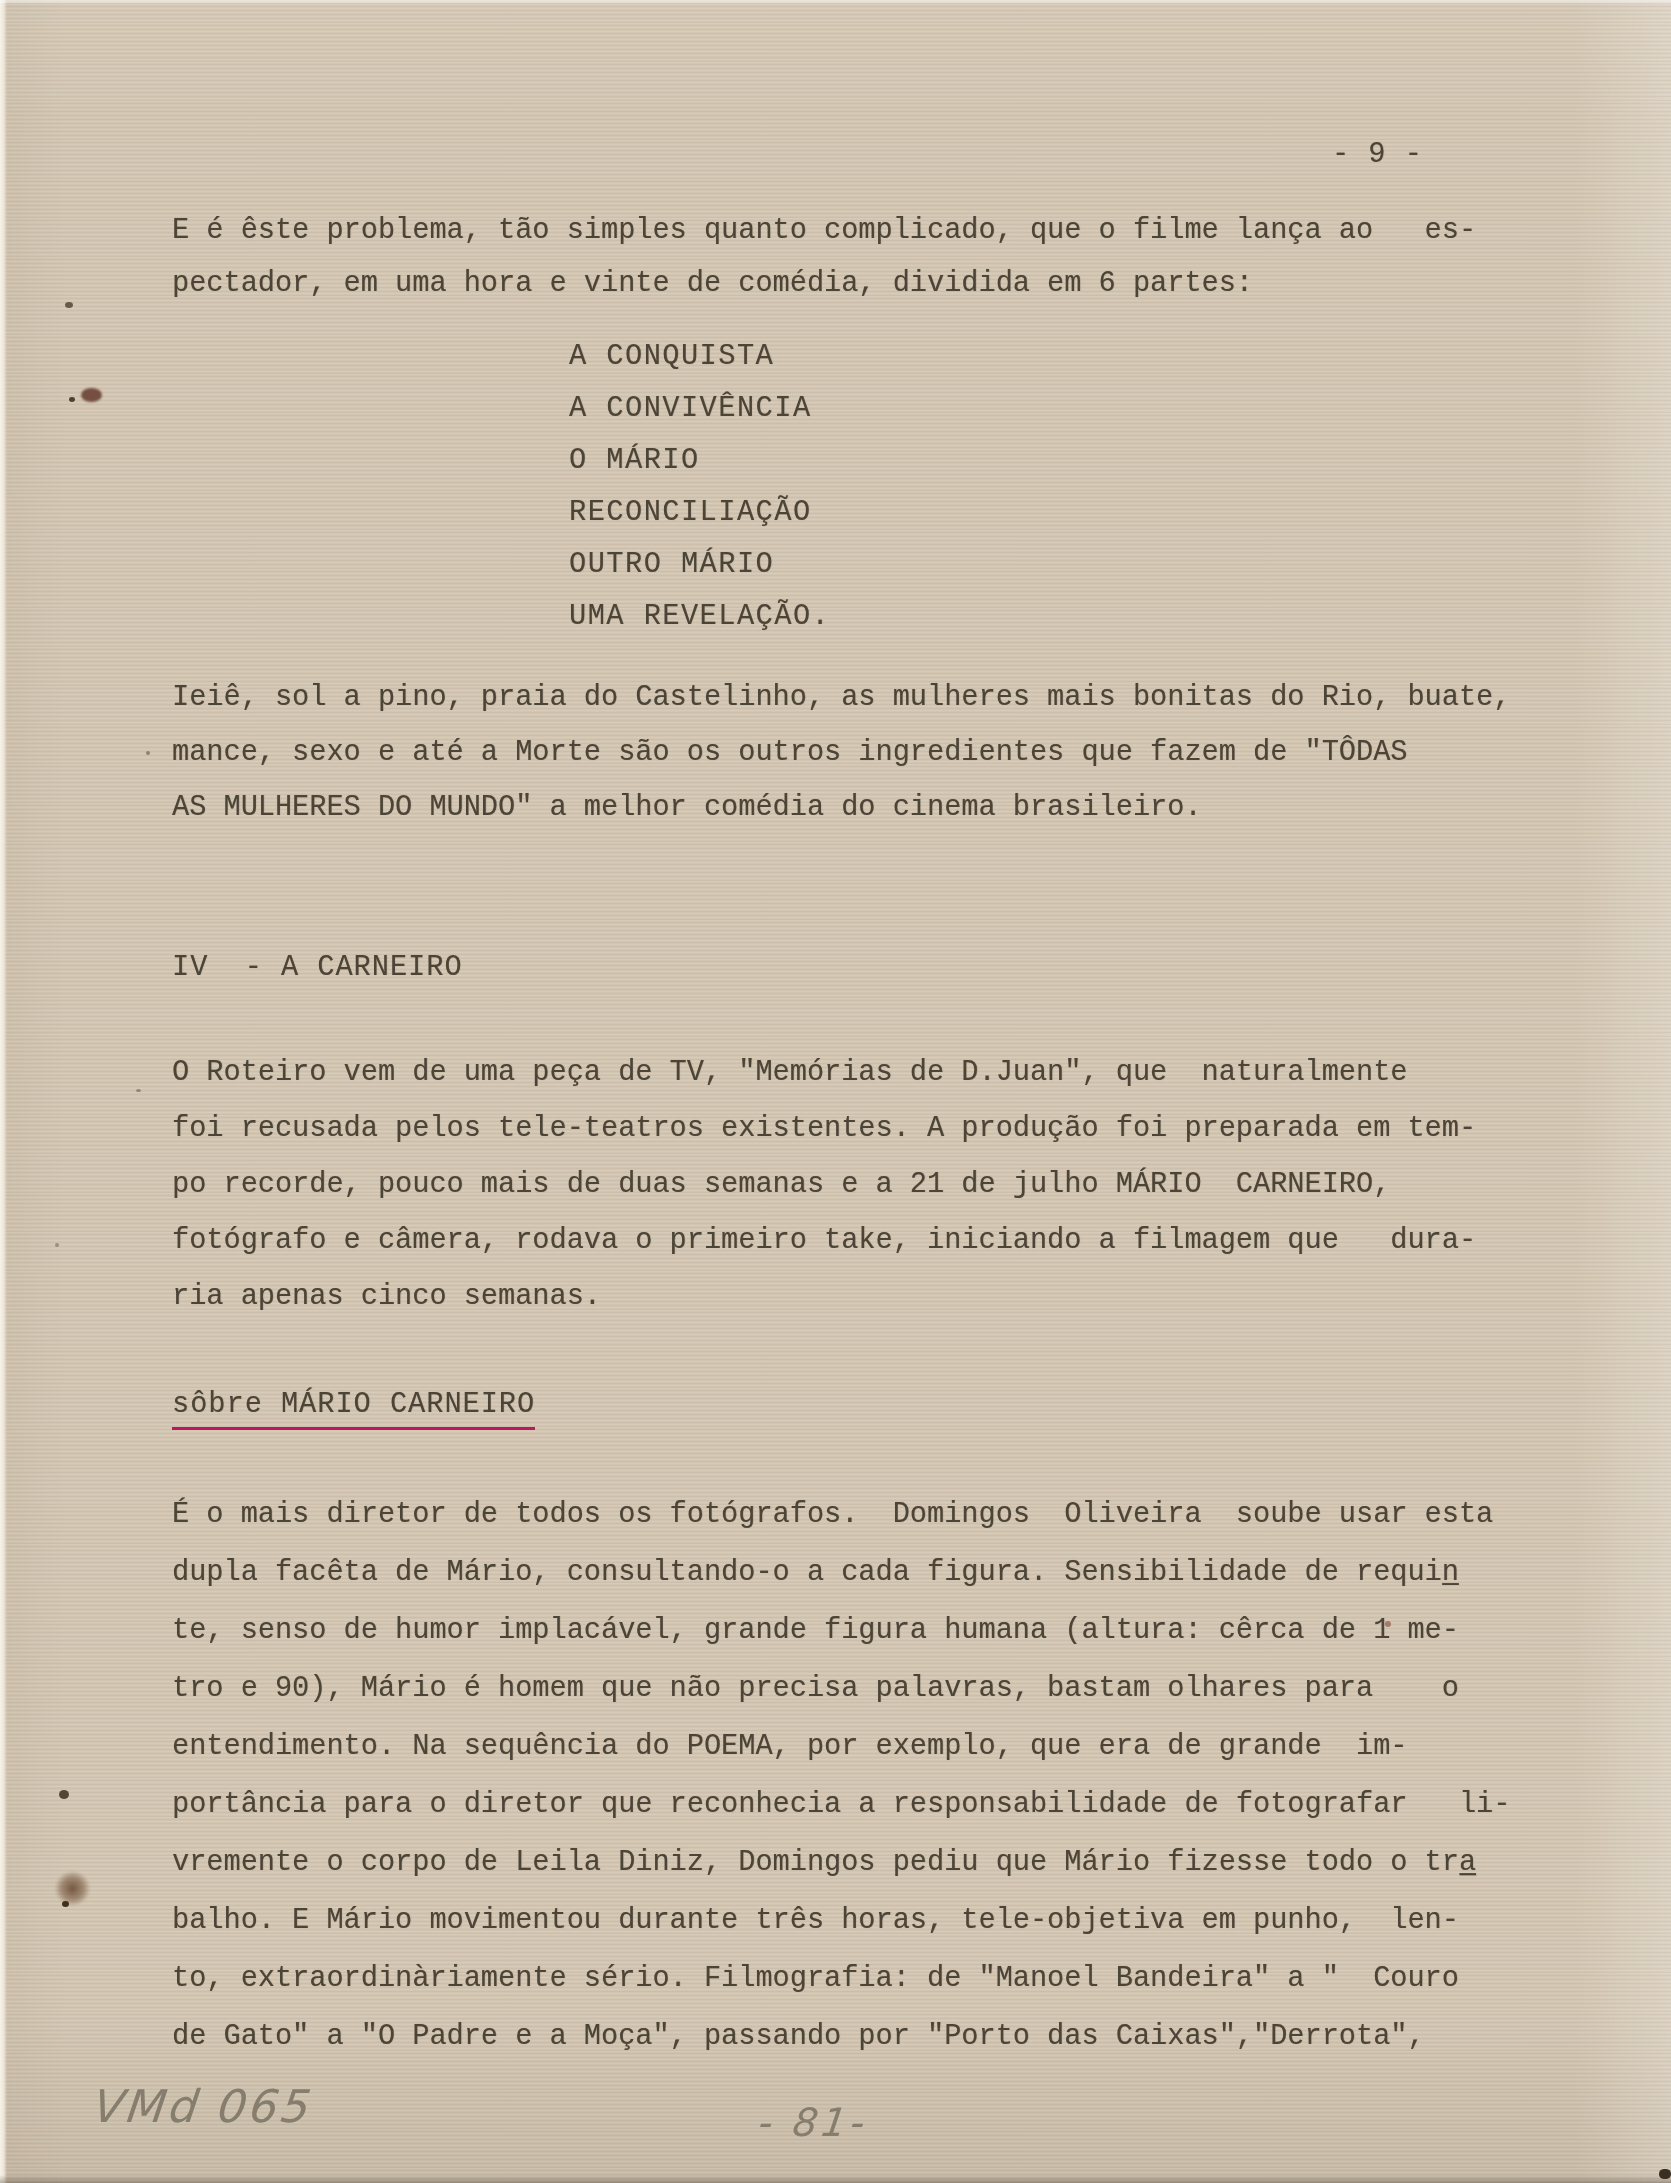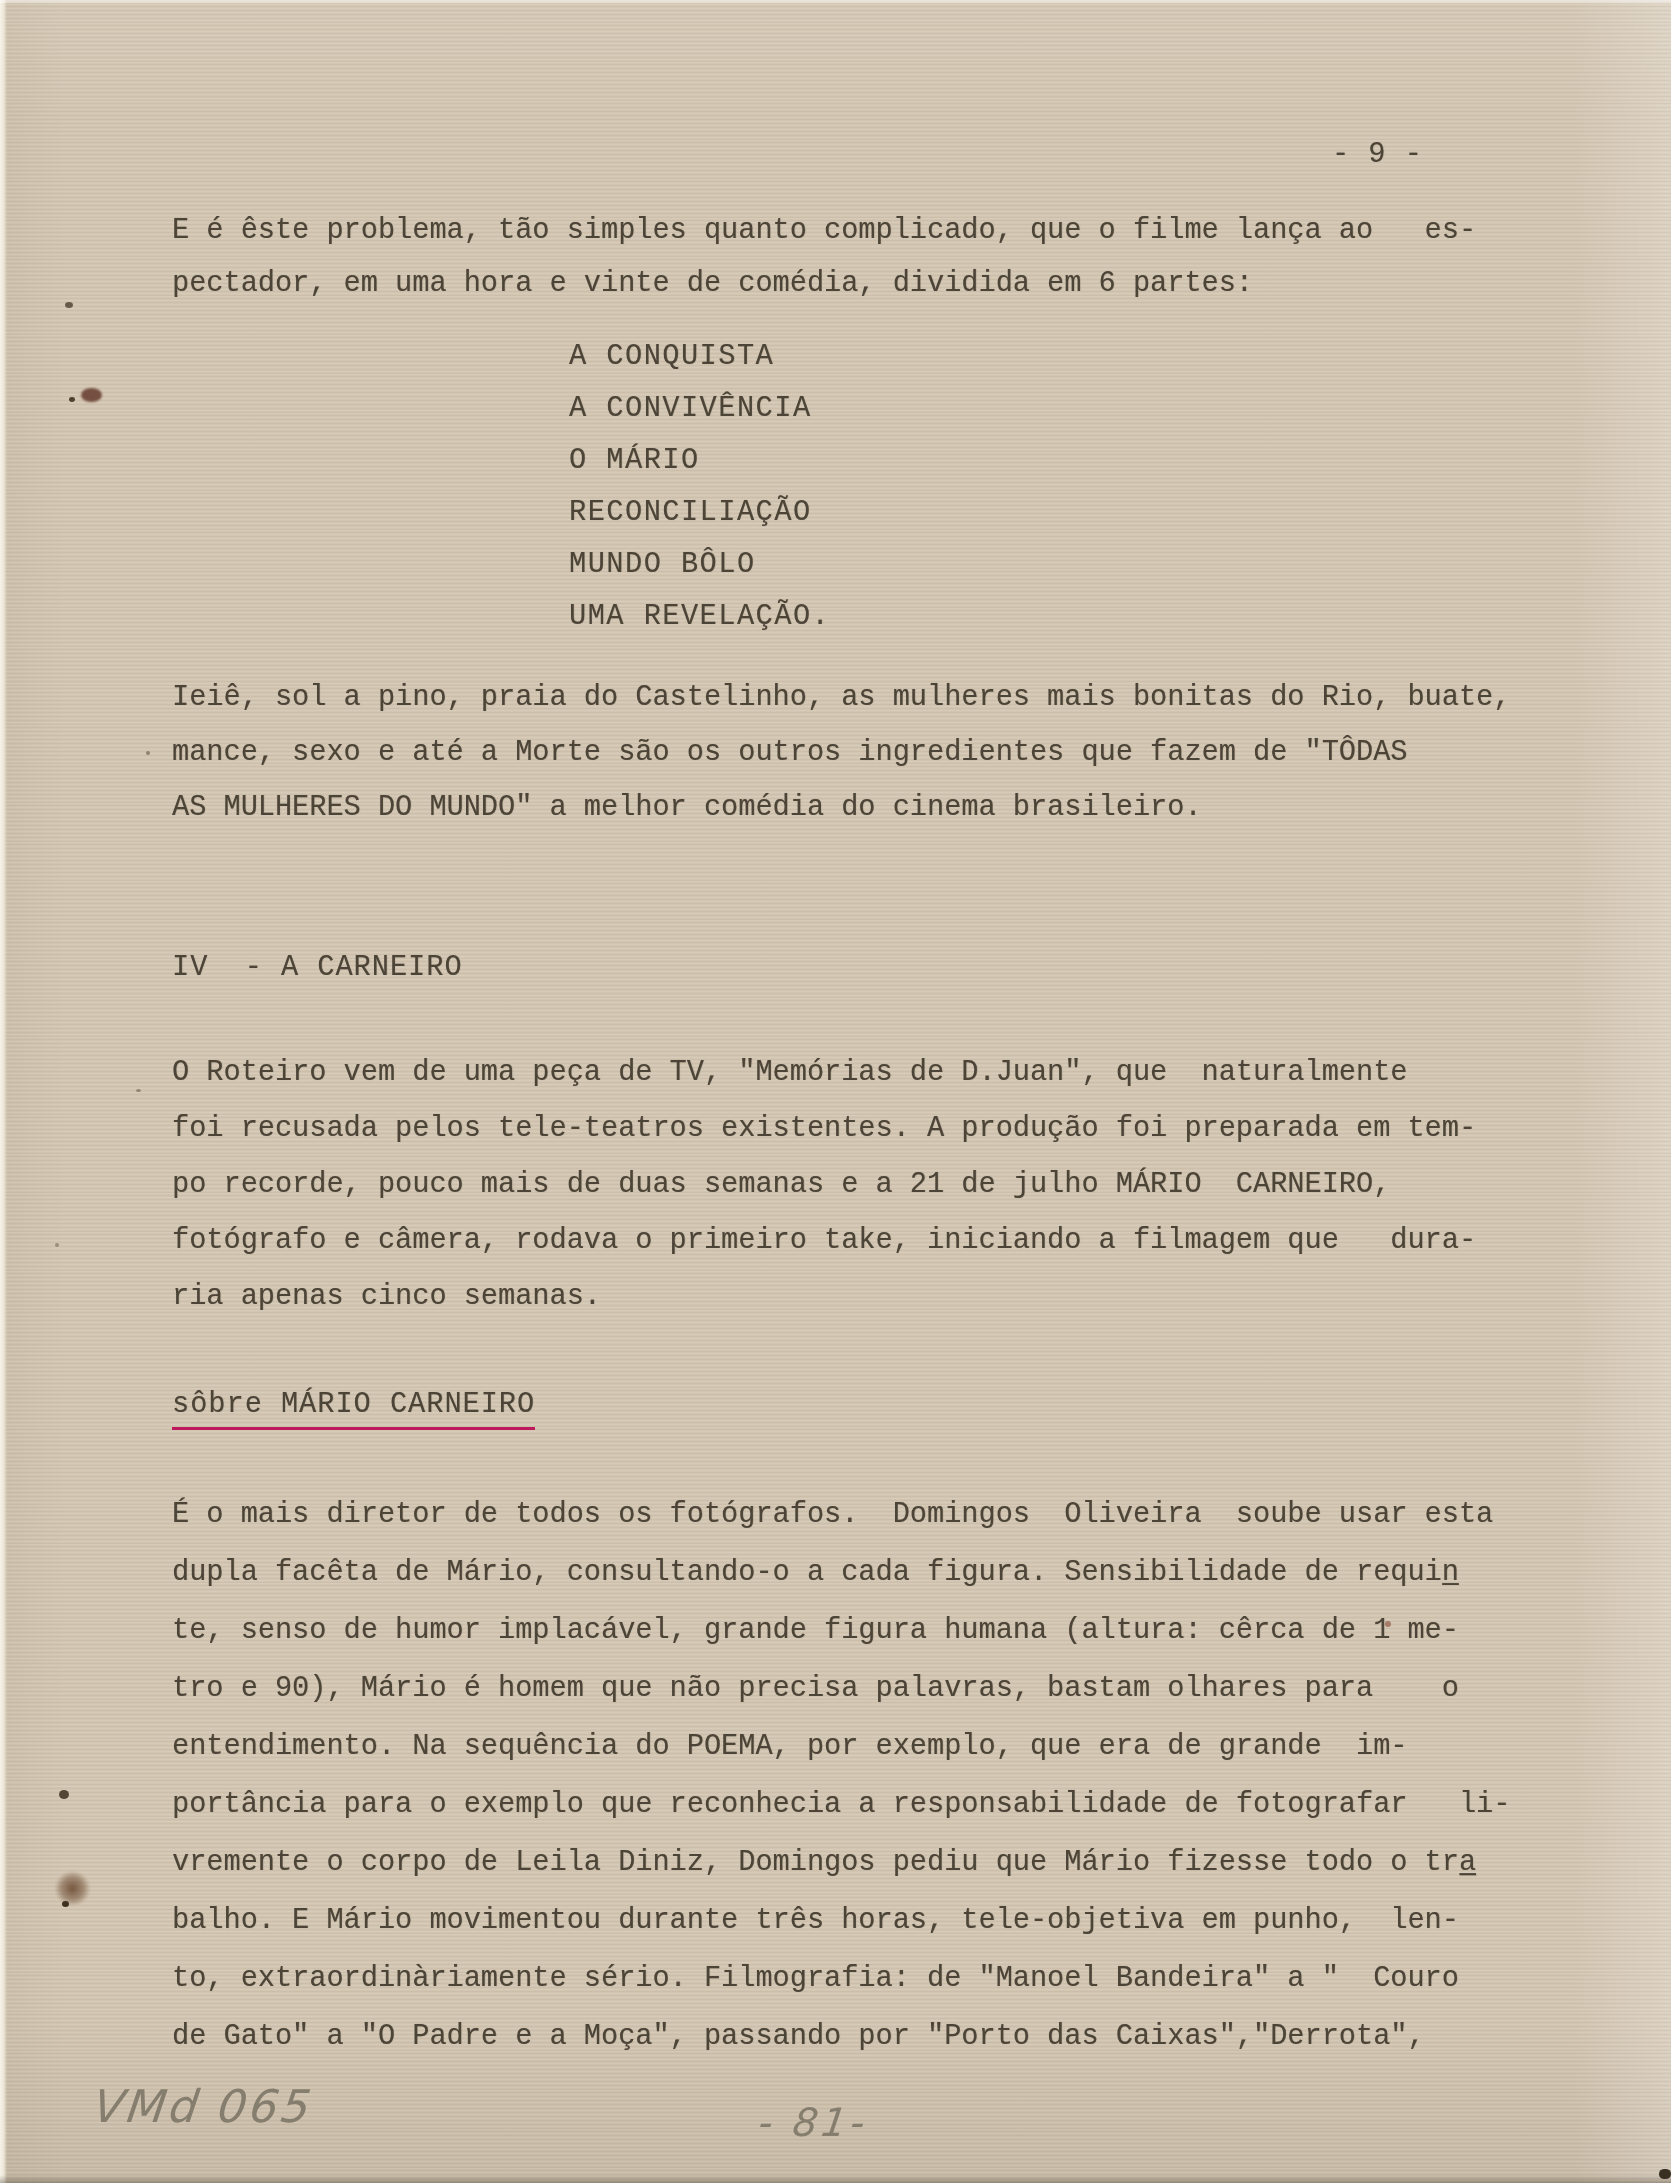--- a/index.html
+++ b/index.html
@@ -92,21 +92,21 @@
 <div class="line">E é êste problema, tão simples quanto complicado, que o filme lança ao   es-</div>
     <div class="line">pectador, em uma hora e vinte de comédia, dividida em 6 partes:</div>
   </div>
 
 <div class="typed parts">
 
 <div class="line">A CONQUISTA</div>
     <div class="line">A CONVIVÊNCIA</div>
     <div class="line">O MÁRIO</div>
     <div class="line">RECONCILIAÇÃO</div>
-    <div class="line">MUNDO BÔLO</div>
+    <div class="line">OUTRO MÁRIO</div>
     <div class="line">UMA REVELAÇÃO.</div>
   </div>
 
 <div class="typed para2">
 
 <div class="line">Ieiê, sol a pino, praia do Castelinho, as mulheres mais bonitas do Rio, buate,</div>
     <div class="line">mance, sexo e até a Morte são os outros ingredientes que fazem de "TÔDAS</div>
     <div class="line">AS MULHERES DO MUNDO" a melhor comédia do cinema brasileiro.</div>
   </div>
 
@@ -127,21 +127,21 @@
   <span class="underlined line">sôbre MÁRIO CARNEIRO</span>
 </div>
 
 <div class="typed para4">
 
 <div class="line">É o mais diretor de todos os fotógrafos.  Domingos  Oliveira  soube usar esta</div>
     <div class="line">dupla facêta de Mário, consultando-o a cada figura. Sensibilidade de requin̲</div>
     <div class="line">te, senso de humor implacável, grande figura humana (altura: cêrca de 1 me-</div>
     <div class="line">tro e 90), Mário é homem que não precisa palavras, bastam olhares para    o</div>
     <div class="line">entendimento. Na sequência do POEMA, por exemplo, que era de grande  im-</div>
-    <div class="line">portância para o exemplo que reconhecia a responsabilidade de fotografar   li-</div>
+    <div class="line">portância para o diretor que reconhecia a responsabilidade de fotografar   li-</div>
     <div class="line">vremente o corpo de Leila Diniz, Domingos pediu que Mário fizesse todo o tra̲</div>
     <div class="line">balho. E Mário movimentou durante três horas, tele-objetiva em punho,  len-</div>
     <div class="line">to, extraordinàriamente sério. Filmografia: de "Manoel Bandeira" a "  Couro</div>
     <div class="line">de Gato" a "O Padre e a Moça", passando por "Porto das Caixas","Derrota",</div>
   </div>
 
 <div class="hand hand-left">VMd 065</div>
 <div class="hand hand-center">- 81-</div>
 
 

